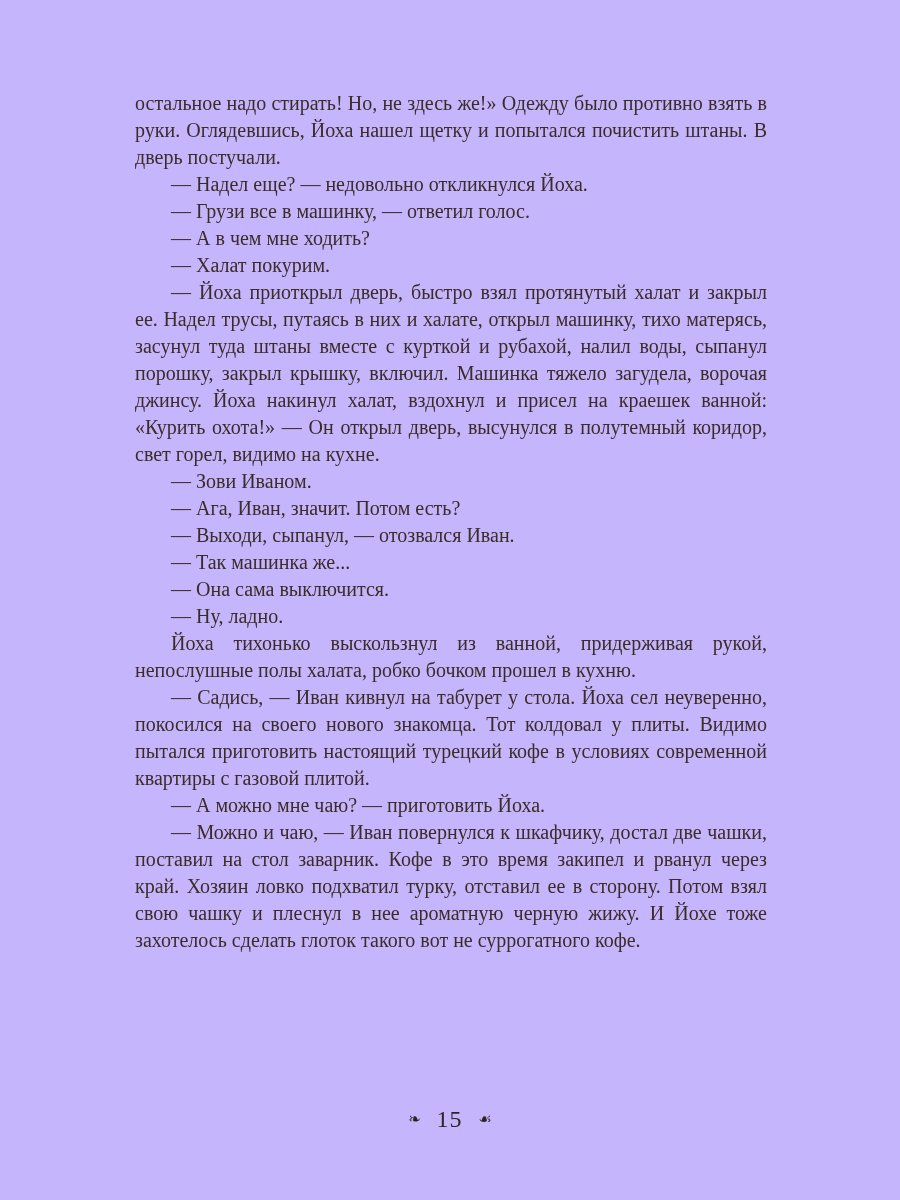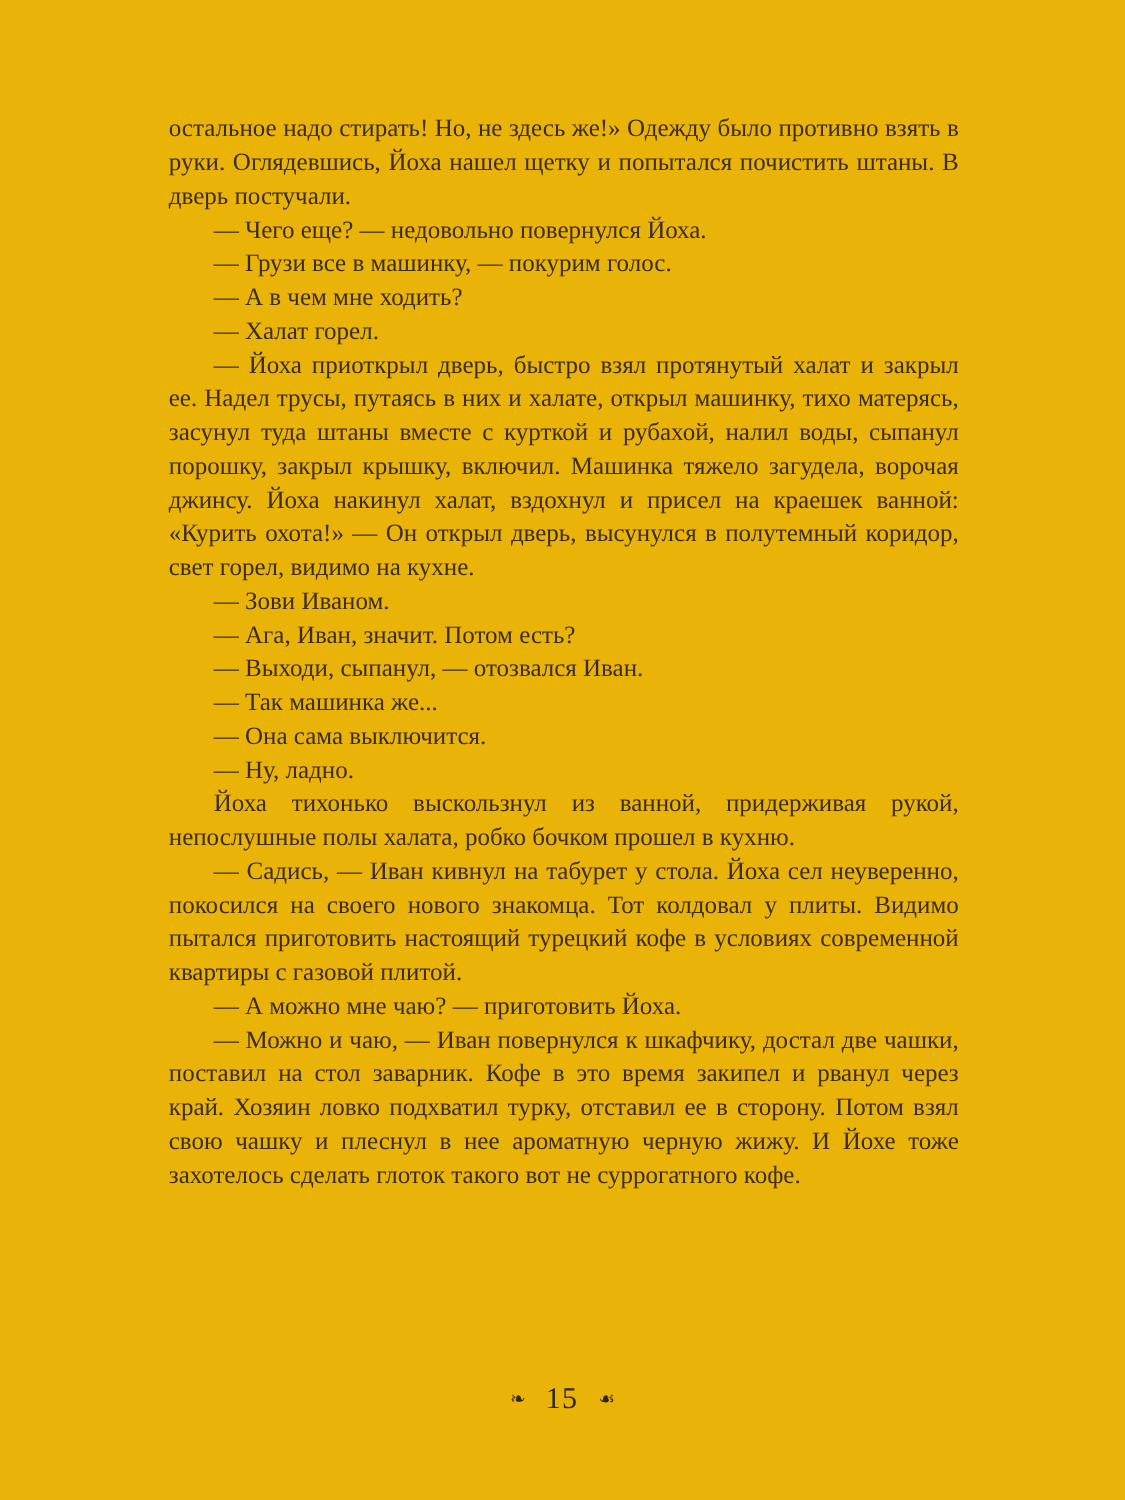--- a/index.html
+++ b/index.html
@@ -1,21 +1,21 @@
 <!DOCTYPE html>
 <html lang="ru"><head>
 <meta charset="utf-8">
 <style>
   * { margin: 0; padding: 0; box-sizing: border-box; }
   html, body { background: #ffffff; }
   .page {
     position: relative;
     width: 900px;
     height: 1200px;
-    background: #eab308;
+    background: #c4b5fd;
     font-family: "Liberation Serif", "DejaVu Serif", serif;
     color: #3a2c26;
     overflow: hidden;
   }
   .text-block {
     position: absolute;
     left: 135px;
     width: 632px;
     top: 90px;
     font-size: 20px;
@@ -45,24 +45,24 @@
     color: #2e2420;
     line-height: 1;
   }
 </style>
 </head>
 <body>
 
 <div class="page">
   <div class="text-block" id="paragraphs">
       <p class="para">остальное надо стирать! Но, не здесь же!» Одежду было противно взять в руки. Оглядевшись, Йоха нашел щетку и попытался почистить штаны. В дверь постучали.</p>
-      <p class="para indent">— Чего еще? — недовольно повернулся Йоха.</p>
-      <p class="para indent">— Грузи все в машинку, — покурим голос.</p>
+      <p class="para indent">— Надел еще? — недовольно откликнулся Йоха.</p>
+      <p class="para indent">— Грузи все в машинку, — ответил голос.</p>
       <p class="para indent">— А в чем мне ходить?</p>
-      <p class="para indent">— Халат горел.</p>
+      <p class="para indent">— Халат покурим.</p>
       <p class="para indent">— Йоха приоткрыл дверь, быстро взял протянутый халат и закрыл ее. Надел трусы, путаясь в них и халате, открыл машинку, тихо матерясь, засунул туда штаны вместе с курткой и рубахой, налил воды, сыпанул порошку, закрыл крышку, включил. Машинка тяжело загудела, ворочая джинсу. Йоха накинул халат, вздохнул и присел на краешек ванной: «Курить охота!» — Он открыл дверь, высунулся в полутемный коридор, свет горел, видимо на кухне.</p>
       <p class="para indent">— Зови Иваном.</p>
       <p class="para indent">— Ага, Иван, значит. Потом есть?</p>
       <p class="para indent">— Выходи, сыпанул, — отозвался Иван.</p>
       <p class="para indent">— Так машинка же...</p>
       <p class="para indent">— Она сама выключится.</p>
       <p class="para indent">— Ну, ладно.</p>
       <p class="para indent">Йоха тихонько выскользнул из ванной, придерживая рукой, непослушные полы халата, робко бочком прошел в кухню.</p>
       <p class="para indent">— Садись, — Иван кивнул на табурет у стола. Йоха сел неуверенно, покосился на своего нового знакомца. Тот колдовал у плиты. Видимо пытался приготовить настоящий турецкий кофе в условиях современной квартиры с газовой плитой.</p>
       <p class="para indent">— А можно мне чаю? — приготовить Йоха.</p>

